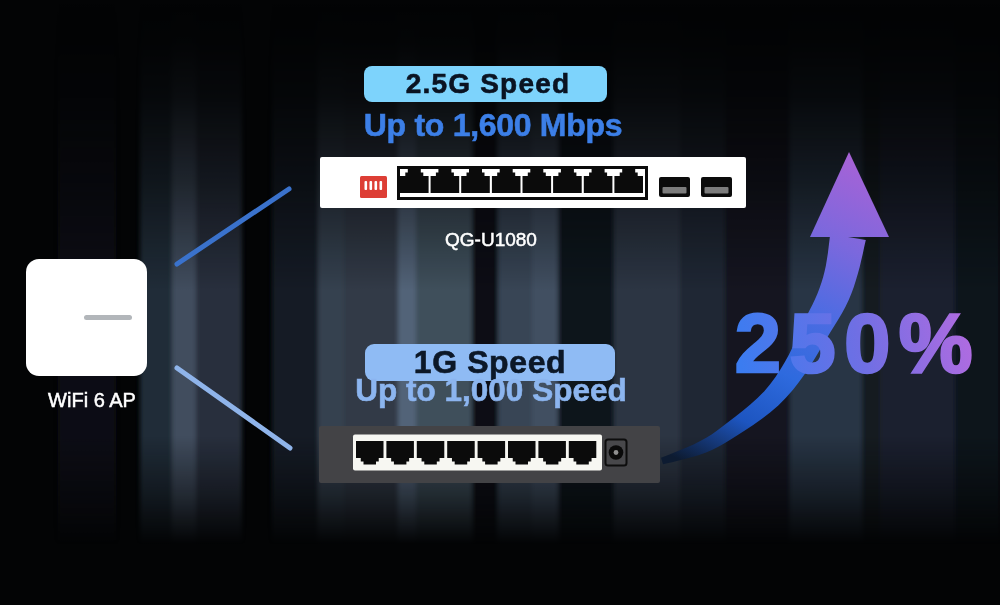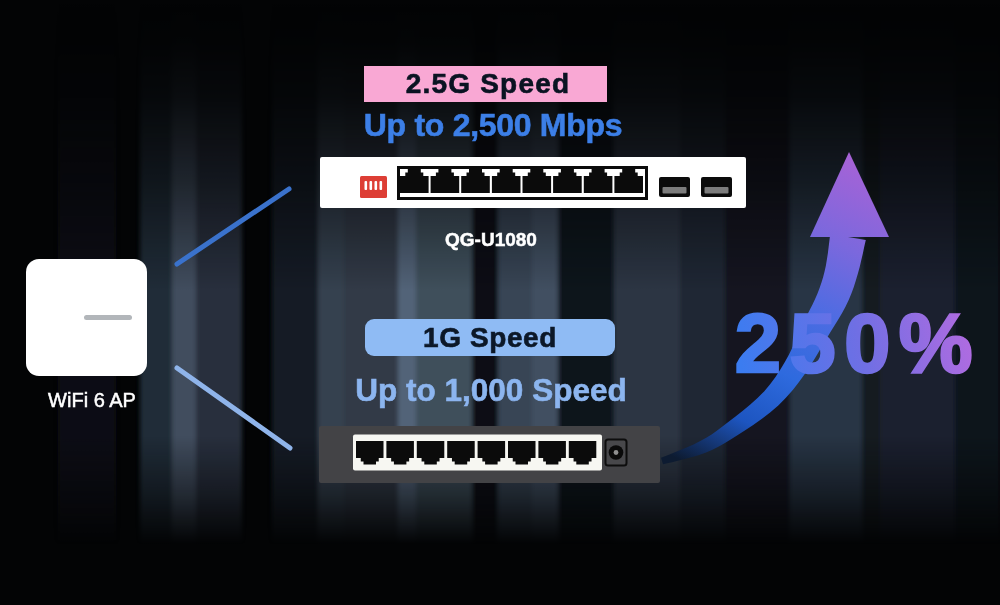--- a/index.html
+++ b/index.html
@@ -9,37 +9,37 @@
     font-family:"Liberation Sans",sans-serif;
   }
   .stage svg.layer{position:absolute;left:0;top:0;}
   
   .badge{
     position:absolute;display:flex;align-items:center;justify-content:center;
     font-weight:bold;
   }
   .badge span{-webkit-text-stroke:0.6px currentColor;}
   .badge-fast{
-    left:364px;top:66px;width:243px;height:36px;border-radius:0;
-    background:#f9a8d4;color:#0a1322;font-size:28px;letter-spacing:1.2px;text-indent:5px;
+    left:364px;top:66px;width:243px;height:36px;border-radius:8px;
+    background:#7dd3fc;color:#0a1322;font-size:28px;letter-spacing:1.2px;text-indent:5px;
   }
   .badge-slow{
-    left:365px;top:319px;width:250px;height:37px;border-radius:9px;
-    background:#8fbbf4;color:#0c1828;font-size:28px;letter-spacing:0.6px;
+    left:365px;top:344px;width:250px;height:37px;border-radius:9px;
+    background:#8fbbf4;color:#0c1828;font-size:32px;letter-spacing:0.6px;
   }
   .subtitle{
     position:absolute;width:400px;text-align:center;font-weight:bold;
     -webkit-text-stroke:0.6px currentColor;
   }
   .subtitle-fast{left:293px;top:109px;font-size:32px;color:#3c7fe7;line-height:1;letter-spacing:-0.3px;}
   .subtitle-slow{left:291px;top:375px;font-size:31.5px;color:#8cb5ef;line-height:1;}
   .device-label{
     position:absolute;color:#fff;text-align:center;font-weight:bold;
   }
-  .device-label{-webkit-text-stroke:0.5px #fff;font-weight:bold;line-height:1;}
+  .device-label{-webkit-text-stroke:0.5px #fff;font-weight:normal;line-height:1;}
   .label-u1080{left:391px;top:230px;width:200px;font-size:19px;}
   .label-gigabit{left:390px;top:496px;width:200px;font-size:20px;}
   .label-ap{left:-8px;top:389.5px;width:200px;font-size:20px;position:absolute;color:#fff;text-align:center;-webkit-text-stroke:0.5px #fff;line-height:1;}
   
   .ap{
     position:absolute;left:26px;top:259px;width:121px;height:117px;
     background:#fff;border-radius:13px;
   }
   .ap-line{
     position:absolute;left:58px;top:56px;width:48px;height:4.5px;border-radius:3px;
@@ -115,21 +115,21 @@
         <stop offset="1" stop-color="#a962d6"></stop>
       </linearGradient>
     </defs>
     <path fill="url(#arrowGrad)" d="M 663.0,464.3 L 672.0,462.2 L 680.8,460.1 L 689.5,457.8 L 697.8,455.4 L 705.5,452.8 L 712.5,449.8 L 718.9,446.5 L 725.0,443.0 L 731.1,439.2 L 737.8,434.9 L 745.2,430.2 L 753.2,424.9 L 761.6,419.0 L 770.1,412.6 L 778.3,405.5 L 785.9,397.8 L 792.8,389.9 L 799.0,382.0 L 804.6,374.2 L 809.5,366.8 L 813.9,359.9 L 817.8,353.5 L 821.3,347.5 L 824.5,341.9 L 827.8,336.4 L 831.1,330.9 L 834.7,325.2 L 838.4,319.2 L 842.1,313.0 L 845.6,306.6 L 848.7,300.0 L 851.4,293.4 L 853.8,286.9 L 855.9,280.3 L 857.9,273.6 L 859.7,266.9 L 861.3,260.1 L 862.9,253.3 L 864.3,246.6 L 865.8,239.9 L 865.8,239.9 L 830.2,234.1 L 830.2,234.1 L 829.4,240.7 L 828.6,247.3 L 827.8,253.7 L 826.8,259.9 L 825.8,265.9 L 824.5,271.7 L 823.1,277.3 L 821.4,282.8 L 819.6,288.1 L 817.5,293.5 L 815.1,299.0 L 812.4,304.8 L 809.3,310.8 L 806.1,317.0 L 803.0,323.3 L 800.2,329.6 L 797.6,335.8 L 795.0,341.8 L 792.2,348.0 L 788.9,354.7 L 785.0,361.8 L 780.5,369.3 L 775.5,376.9 L 770.1,384.3 L 764.1,391.4 L 757.5,398.1 L 750.3,404.6 L 742.8,410.7 L 735.5,416.5 L 728.6,421.7 L 722.4,426.5 L 716.8,430.7 L 711.6,434.4 L 706.2,437.7 L 700.2,441.0 L 693.5,444.4 L 686.0,447.7 L 677.9,451.1 L 669.5,454.4 L 661.0,457.7 L 661.0,457.7 Z"></path>
     <path fill="url(#arrowGrad)" d="M 810,237 L 849,152 L 889,237 Z"></path>
   </svg>
 
   <div class="badge badge-fast">
     <span>2.5G Speed</span>
   </div>
-  <div class="subtitle subtitle-fast">Up to 2,500 Mbps</div>
+  <div class="subtitle subtitle-fast">Up to 1,600 Mbps</div>
 
   <div class="switch-fast-wrap">
     <svg width="426" height="51" aria-hidden="true">
       <defs>
         <path id="rj45t" d="M0,24 L0,7 L5.3,7 L5.3,3.5 L7.8,3.5 L7.8,0 L20.8,0 L20.8,3.5 L23.3,3.5 L23.3,7 L28.6,7 L28.6,24 Z" fill="#0b0b0b"></path>
       </defs>
       <rect x="0" y="0" width="426" height="51" rx="2" fill="#ffffff"></rect>
       <rect x="40" y="19" width="27" height="22" rx="1.5" fill="#dd3e35"></rect>
       <g fill="#ffffff">
         <rect x="44.5" y="24" width="2.6" height="9" rx="1"></rect>

